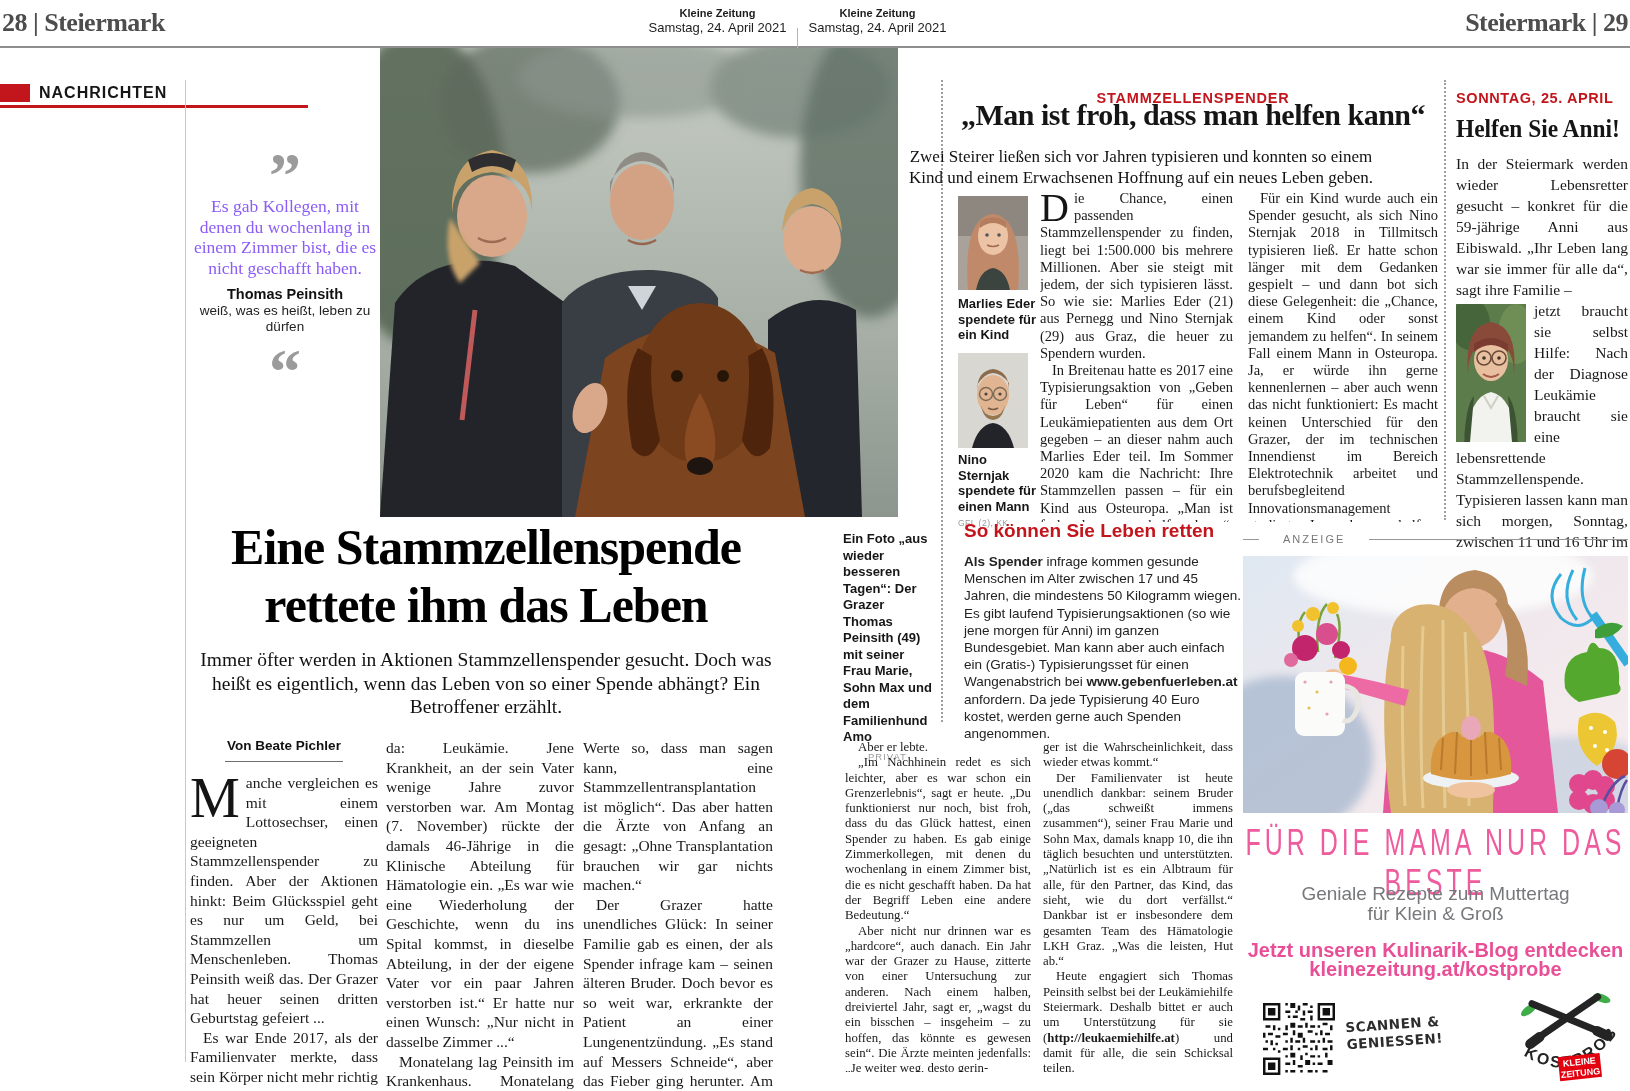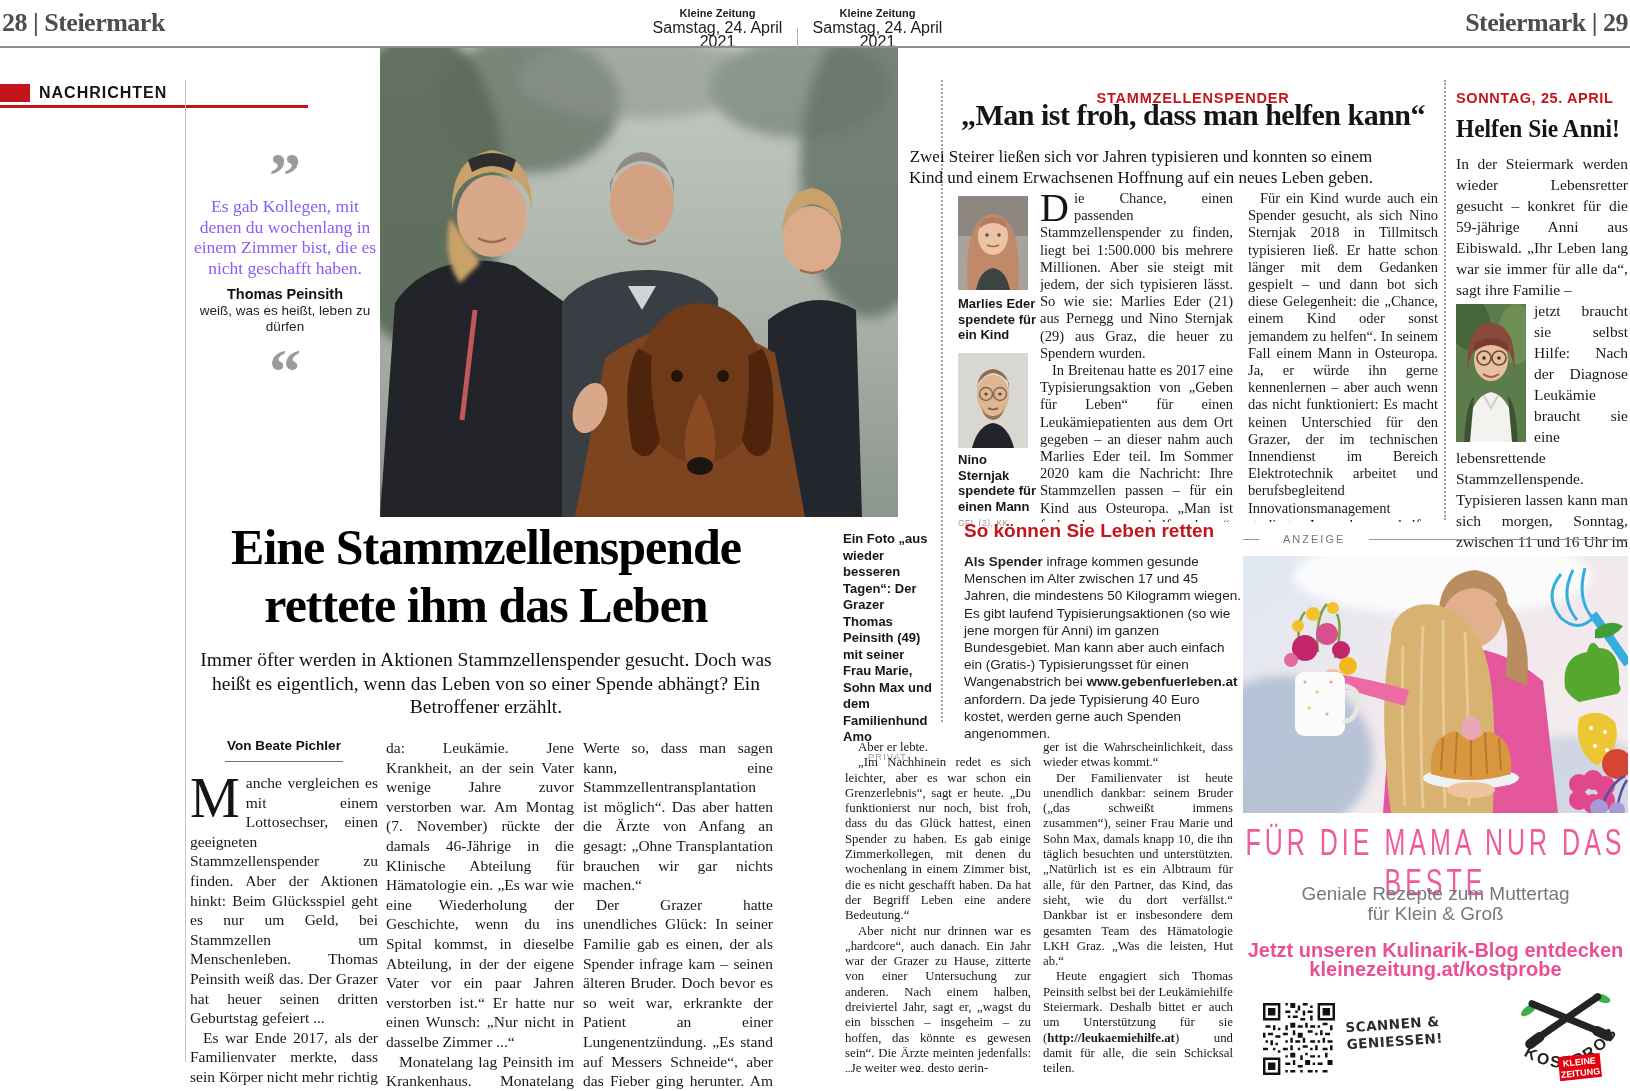--- a/index.html
+++ b/index.html
@@ -8,21 +8,21 @@
     position: relative; width: 1630px; height: 1091px;
     background: #ffffff; overflow: hidden;
     font-family: "Liberation Serif", serif; color: #1a1a1a;
   }
   .abs { position: absolute; }
 
   
   .pagenum { font: 700 26px/30px "Liberation Serif", serif; color:#4d4d4d; letter-spacing:-.5px; }
   .masthead { text-align:center; font-family:"Liberation Sans",sans-serif; color:#1c1c1c; }
   .masthead .mh1 { font-weight:700; font-size:11px; line-height:15px; }
-  .masthead .mh2 { font-size:16px; line-height:14px; }
+  .masthead .mh2 { font-size:13px; line-height:14px; }
   .head-rule { left:0; top:46px; width:1630px; height:2px; background:#8e8e8e; }
 
   
   .nach-wrap { left:0; top:84px; width:308px; border-bottom:3px solid var(--accent-red,#c3161c);
     display:flex; align-items:flex-start; gap:9px; padding-bottom:3px; }
   .nach-block { width:30px; height:18px; background:var(--accent-red,#c3161c); }
   .nach-label { font:700 16px/18px "Liberation Sans",sans-serif; letter-spacing:1px; color:#161616; }
 
   .vline-left { left:185px; top:80px; width:1px; height:982px; background:#c9c9c9; }
   .dotline { width:0; border-left:2px dotted #9f9f9f; }

